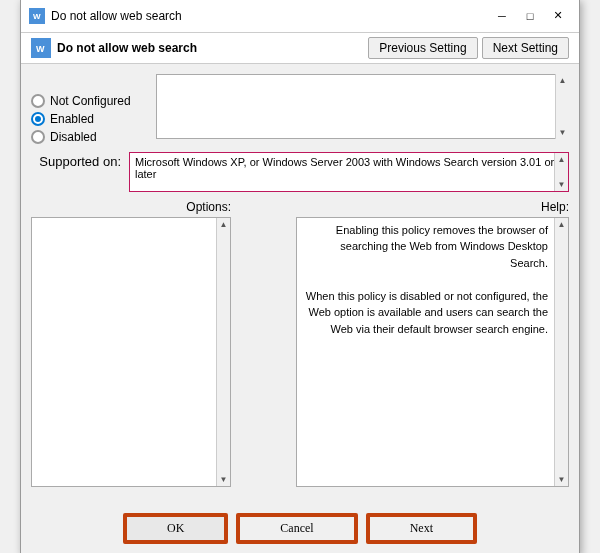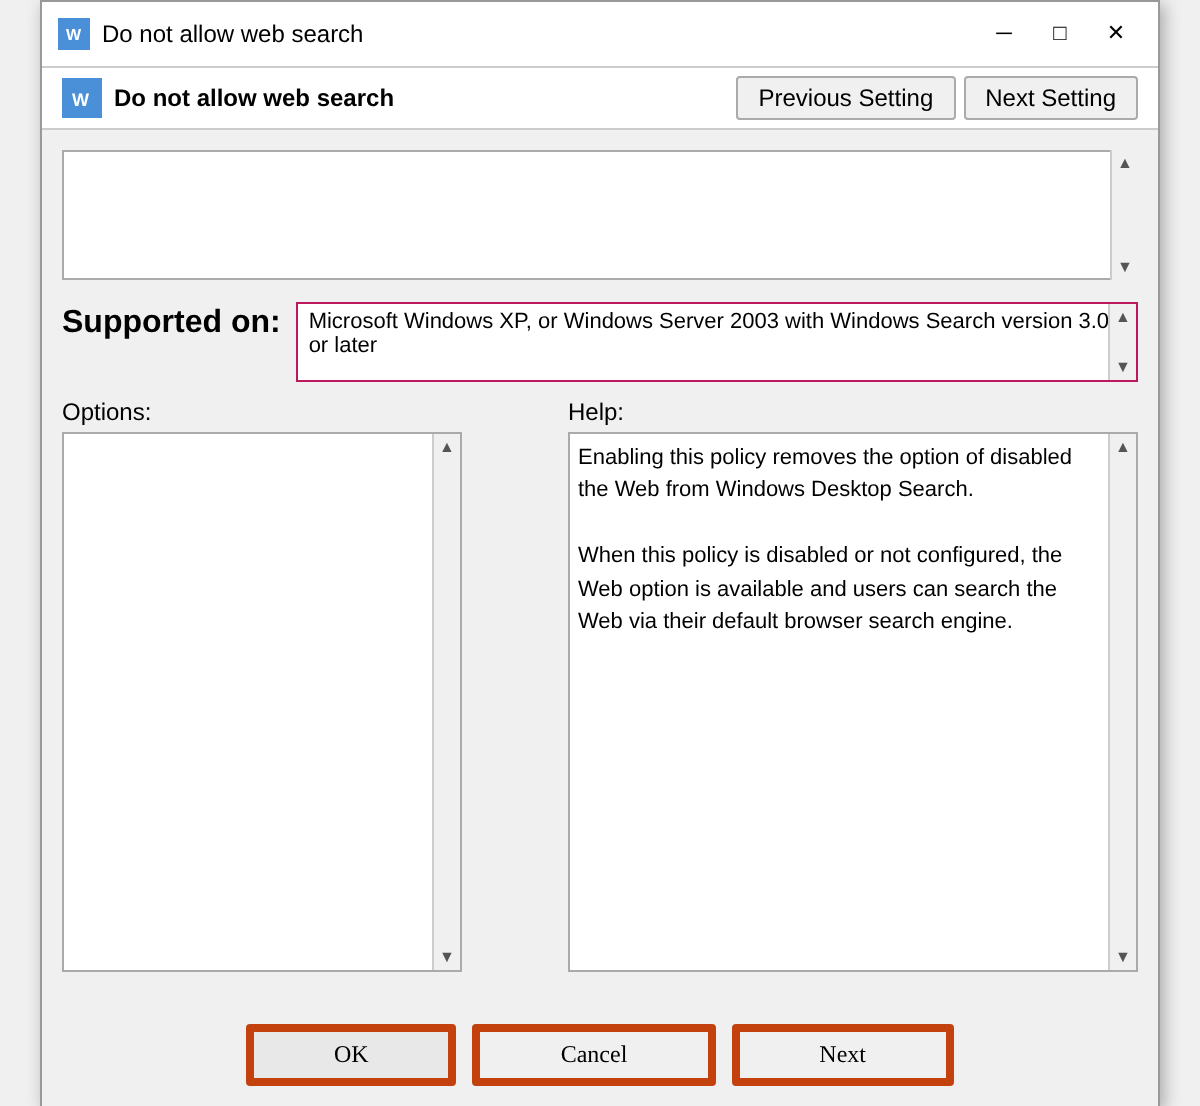--- a/index.html
+++ b/index.html
@@ -154,25 +154,24 @@
       background: #fff;
     }
 
     .supported-row {
       display: flex;
       align-items: flex-start;
       gap: 8px;
       margin-bottom: 8px;
     }
     .supported-label {
-      font-size: 16px;
+      font-size: 13px;
       min-width: 90px;
       text-align: right;
       padding-top: 2px;
-      font-weight: bold;
     }
     .supported-box {
       flex: 1;
       border: 1px solid #be185d;
       background: #fff;
       padding: 3px 5px;
       font-size: 11px;
       height: 40px;
       overflow: hidden;
       position: relative;
@@ -192,22 +191,23 @@
       padding: 2px 0;
     }
     .scroll-arrow {
       font-size: 8px;
       color: #555;
       cursor: pointer;
     }
 
     .bottom-section {
       display: flex;
-      gap: 14px;
+      gap: 26px;
       margin-bottom: 8px;
+      text-align: right;
     }
 
     .options-panel {
       width: 200px;
     }
     .help-panel {
       flex: 1;
       margin-left: 39px;
     }
     .panel-label {
@@ -298,20 +298,34 @@
     </div>
     <div class="nav-buttons">
       <button class="nav-btn">Previous Setting</button>
       <button class="nav-btn">Next Setting</button>
     </div>
   </div>
 
   <div class="content">
 
     <div class="top-section">
+      <div class="radio-section">
+        <div class="radio-item">
+          <div class="radio-circle"></div>
+          <span class="radio-label">Not Configured</span>
+        </div>
+        <div class="radio-item">
+          <div class="radio-circle checked"></div>
+          <span class="radio-label">Enabled</span>
+        </div>
+        <div class="radio-item">
+          <div class="radio-circle"></div>
+          <span class="radio-label">Disabled</span>
+        </div>
+      </div>
 
       <div class="comment-section">
         <div style="position:relative;">
           <textarea class="comment-textarea" style=""></textarea>
           <div class="panel-scroll" style="top:0;height:65px;">
             <span class="scroll-arrow">▲</span>
             <span class="scroll-arrow">▼</span>
           </div>
         </div>
       </div>
@@ -335,21 +349,21 @@
           <div class="panel-scroll">
             <span class="scroll-arrow">▲</span>
             <span class="scroll-arrow">▼</span>
           </div>
         </div>
       </div>
       <div class="help-panel">
         <div class="panel-label">Help:</div>
         <div class="panel-box">
           <div class="help-text">
-            <p>Enabling this policy removes the option of disabled the Web from Windows Desktop Search.</p>
+            <p>Enabling this policy removes the browser of searching the Web from Windows Desktop Search.</p>
             <br>
             <p>When this policy is disabled or not configured, the Web option is available and users can search the Web via their default browser search engine.</p>
           </div>
           <div class="panel-scroll">
             <span class="scroll-arrow">▲</span>
             <span class="scroll-arrow">▼</span>
           </div>
         </div>
       </div>
     </div>

